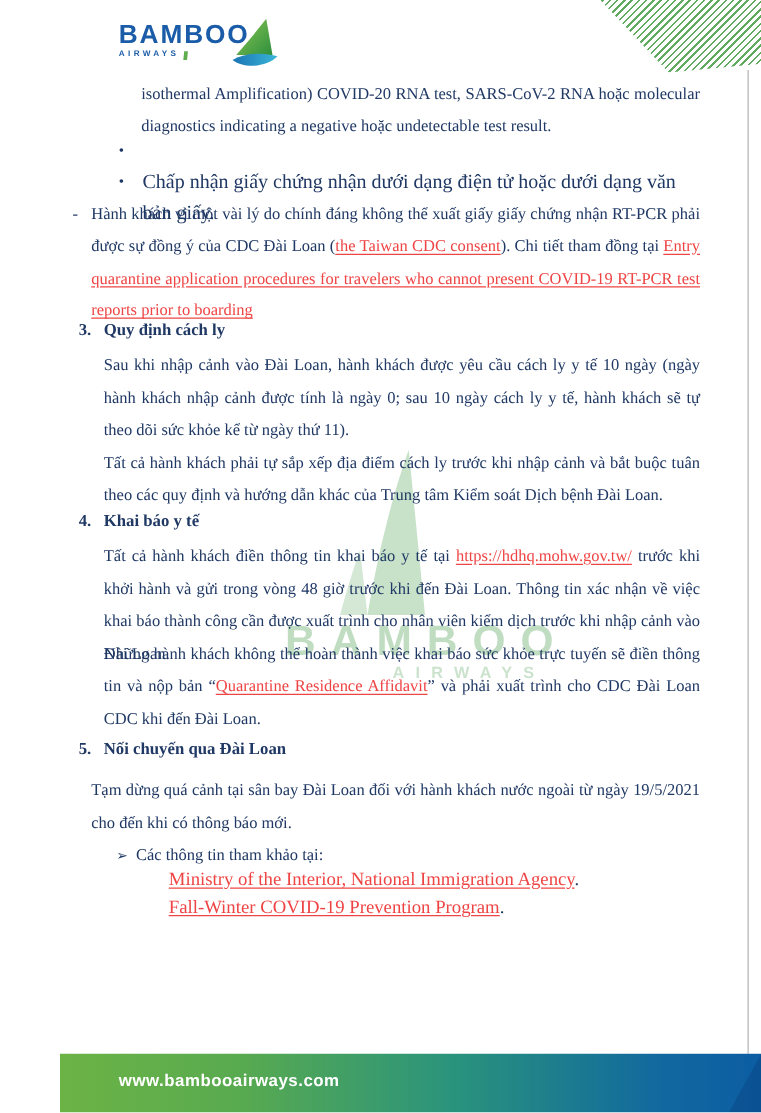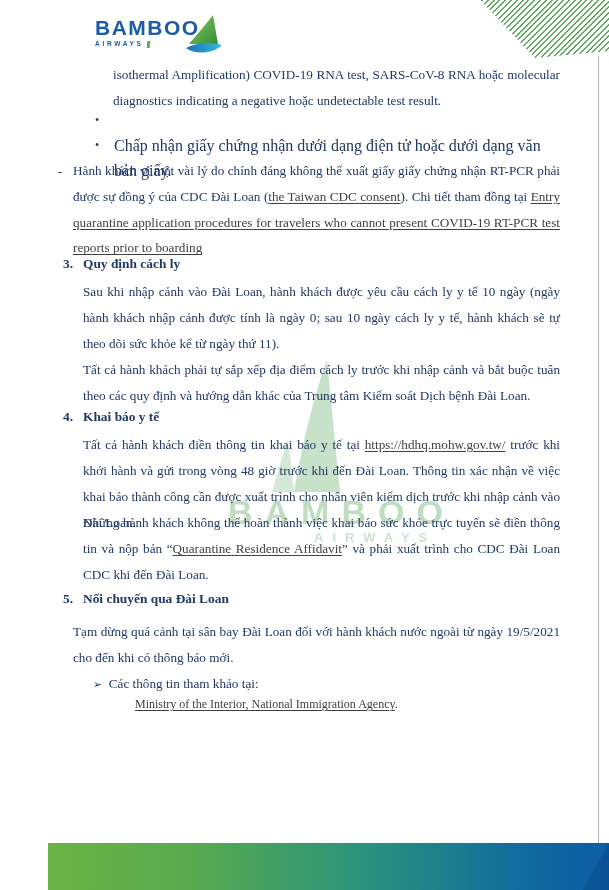--- a/index.html
+++ b/index.html
@@ -26,29 +26,29 @@
   .logo-sail{position:absolute;left:88px;top:-4px;width:42px;height:46px;}
   
   .watermark{position:absolute;left:222px;top:352px;width:256px;height:196px;pointer-events:none;}
   .watermark svg{width:100%;height:100%;}
   .wm-brand{font-family:"Liberation Sans",sans-serif;font-weight:bold;}
   
   .edge-line{position:absolute;left:598px;top:56px;width:1px;height:787px;background:#b5b5b5;}
   
   .tx{position:absolute;font-size:13.2px;line-height:26px;text-align:justify;}
   .tx:lang(vi){}
-  a.doclink,span.doclink{color:#404040;text-decoration:underline;text-underline-offset:2px;cursor:pointer;}
+  a.doclink,span.doclink{color:#ef4444;text-decoration:underline;text-underline-offset:2px;cursor:pointer;}
   .hd{position:absolute;font-weight:bold;font-size:13.4px;line-height:18px;}
   .hd .num{display:inline-block;width:20px;}
   .bullet-list{position:absolute;left:95px;top:108px;width:465px;}
   .bullet-row{display:flex;line-height:25px;}
   .bullet-row .glyph{width:19px;flex:0 0 19px;font-size:12px;}
   .dash-marker{position:absolute;font-size:13.2px;line-height:25.8px;}
   .ref-list{position:absolute;left:135px;top:693px;width:430px;}
-  .ref-row{line-height:22.2px;font-size:12px;white-space:nowrap;}
+  .ref-row{line-height:22.2px;font-size:15px;white-space:nowrap;}
   .arrow-glyph{font-family:"DejaVu Sans",sans-serif;font-size:11px;}
   
   .footer{
     position:absolute;left:48px;top:843px;width:561px;height:47px;
     background:linear-gradient(90deg,#6cb345 0%,#58aa50 26%,#2a937c 56%,#11689f 86%,#0c5da3 100%);
   }
   .footer-url{
     position:absolute;left:47px;top:14px;color:#ffffff;
     font-family:"Liberation Sans",sans-serif;font-weight:bold;font-size:13.5px;letter-spacing:0.4px;
   }
@@ -86,21 +86,21 @@
   <svg viewBox="0 0 256 196">
     <path d="M105 8 C 96 32, 82 80, 72 140 L 118 140 Z" fill="#6fb273" opacity="0.38"></path>
     <path d="M66 88 C 60 105, 54 125, 50 140 L 72 140 Z" fill="#6fb273" opacity="0.30"></path>
     <text class="wm-brand" x="6" y="172" font-size="34" letter-spacing="12" fill="#7cba80" opacity="0.48">BAMBOO</text>
     <text class="wm-brand" x="92" y="190" font-size="13" letter-spacing="9" fill="#8ec291" opacity="0.45">AIRWAYS</text>
   </svg>
 </div>
 
 <div class="edge-line"></div>
 
-<div class="tx" style="left:113px;top:62px;width:447px;">isothermal Amplification) COVID-19 RNA test, SARS-CoV-8 RNA hoặc molecular diagnostics indicating a negative hoặc undetectable test result.</div>
+<div class="tx" style="left:113px;top:62px;width:447px;">isothermal Amplification) COVID-20 RNA test, SARS-CoV-2 RNA hoặc molecular diagnostics indicating a negative hoặc undetectable test result.</div>
 
 <div class="bullet-list">
   <div class="bullet-row">
     <span class="glyph">•</span>
   </div>
   <div class="bullet-row">
     <span class="glyph">•</span>
     <span>Chấp nhận giấy chứng nhận dưới dạng điện tử hoặc dưới dạng văn bản giấy.</span>
   </div>
 </div>
@@ -132,17 +132,21 @@
 <div class="tx" style="left:73px;top:619px;width:487px;">Tạm dừng quá cảnh tại sân bay Đài Loan đối với hành khách nước ngoài từ ngày 19/5/2021 cho đến khi có thông báo mới.</div>
 
 <div class="tx" style="left:93px;top:671px;width:420px;text-align:left;">
   <span class="arrow-glyph">➢</span>&nbsp;&nbsp;<span>Các thông tin tham khảo tại:</span>
 </div>
 
 <div class="ref-list">
   <div class="ref-row">
     <span class="doclink">Ministry of the Interior, National Immigration Agency</span><span>.</span>
   </div>
+  <div class="ref-row">
+    <span class="doclink">Fall-Winter COVID-19 Prevention Program</span><span>.</span>
+  </div>
 </div>
 
 <div class="footer">
+  <span class="footer-url">www.bambooairways.com</span>
   <div class="footer-corner"></div>
 </div>
 
 </body></html>

